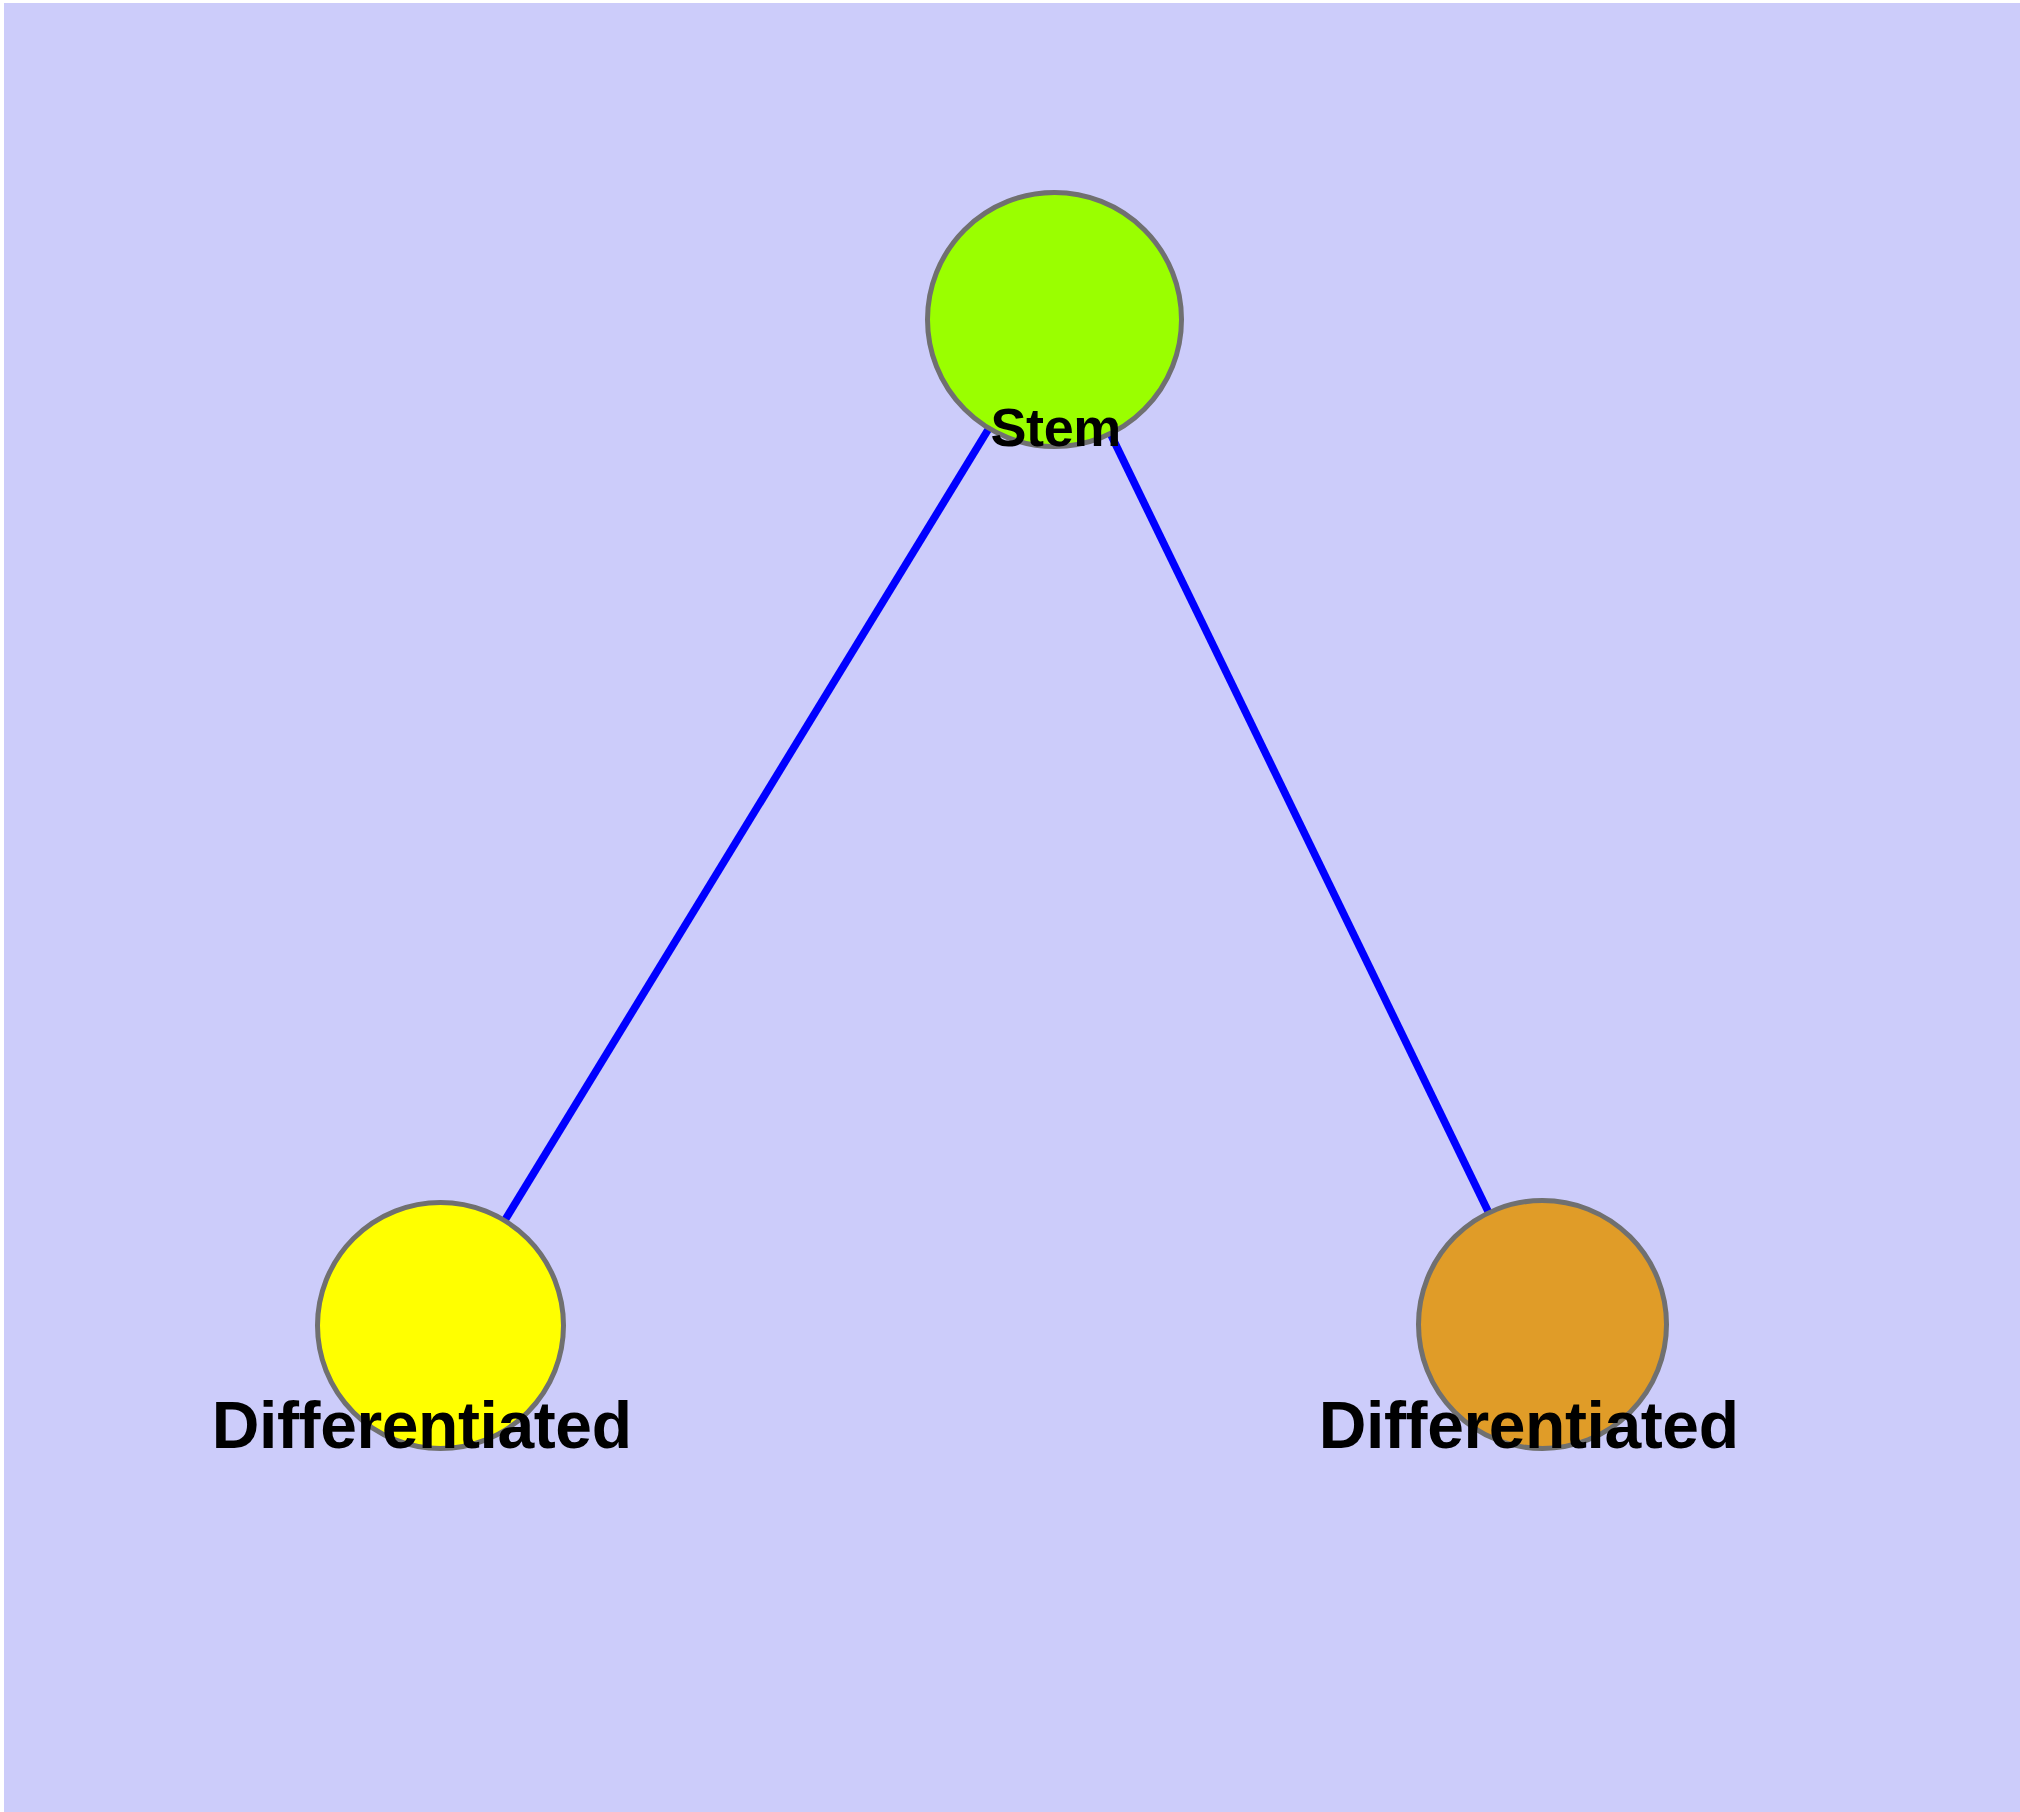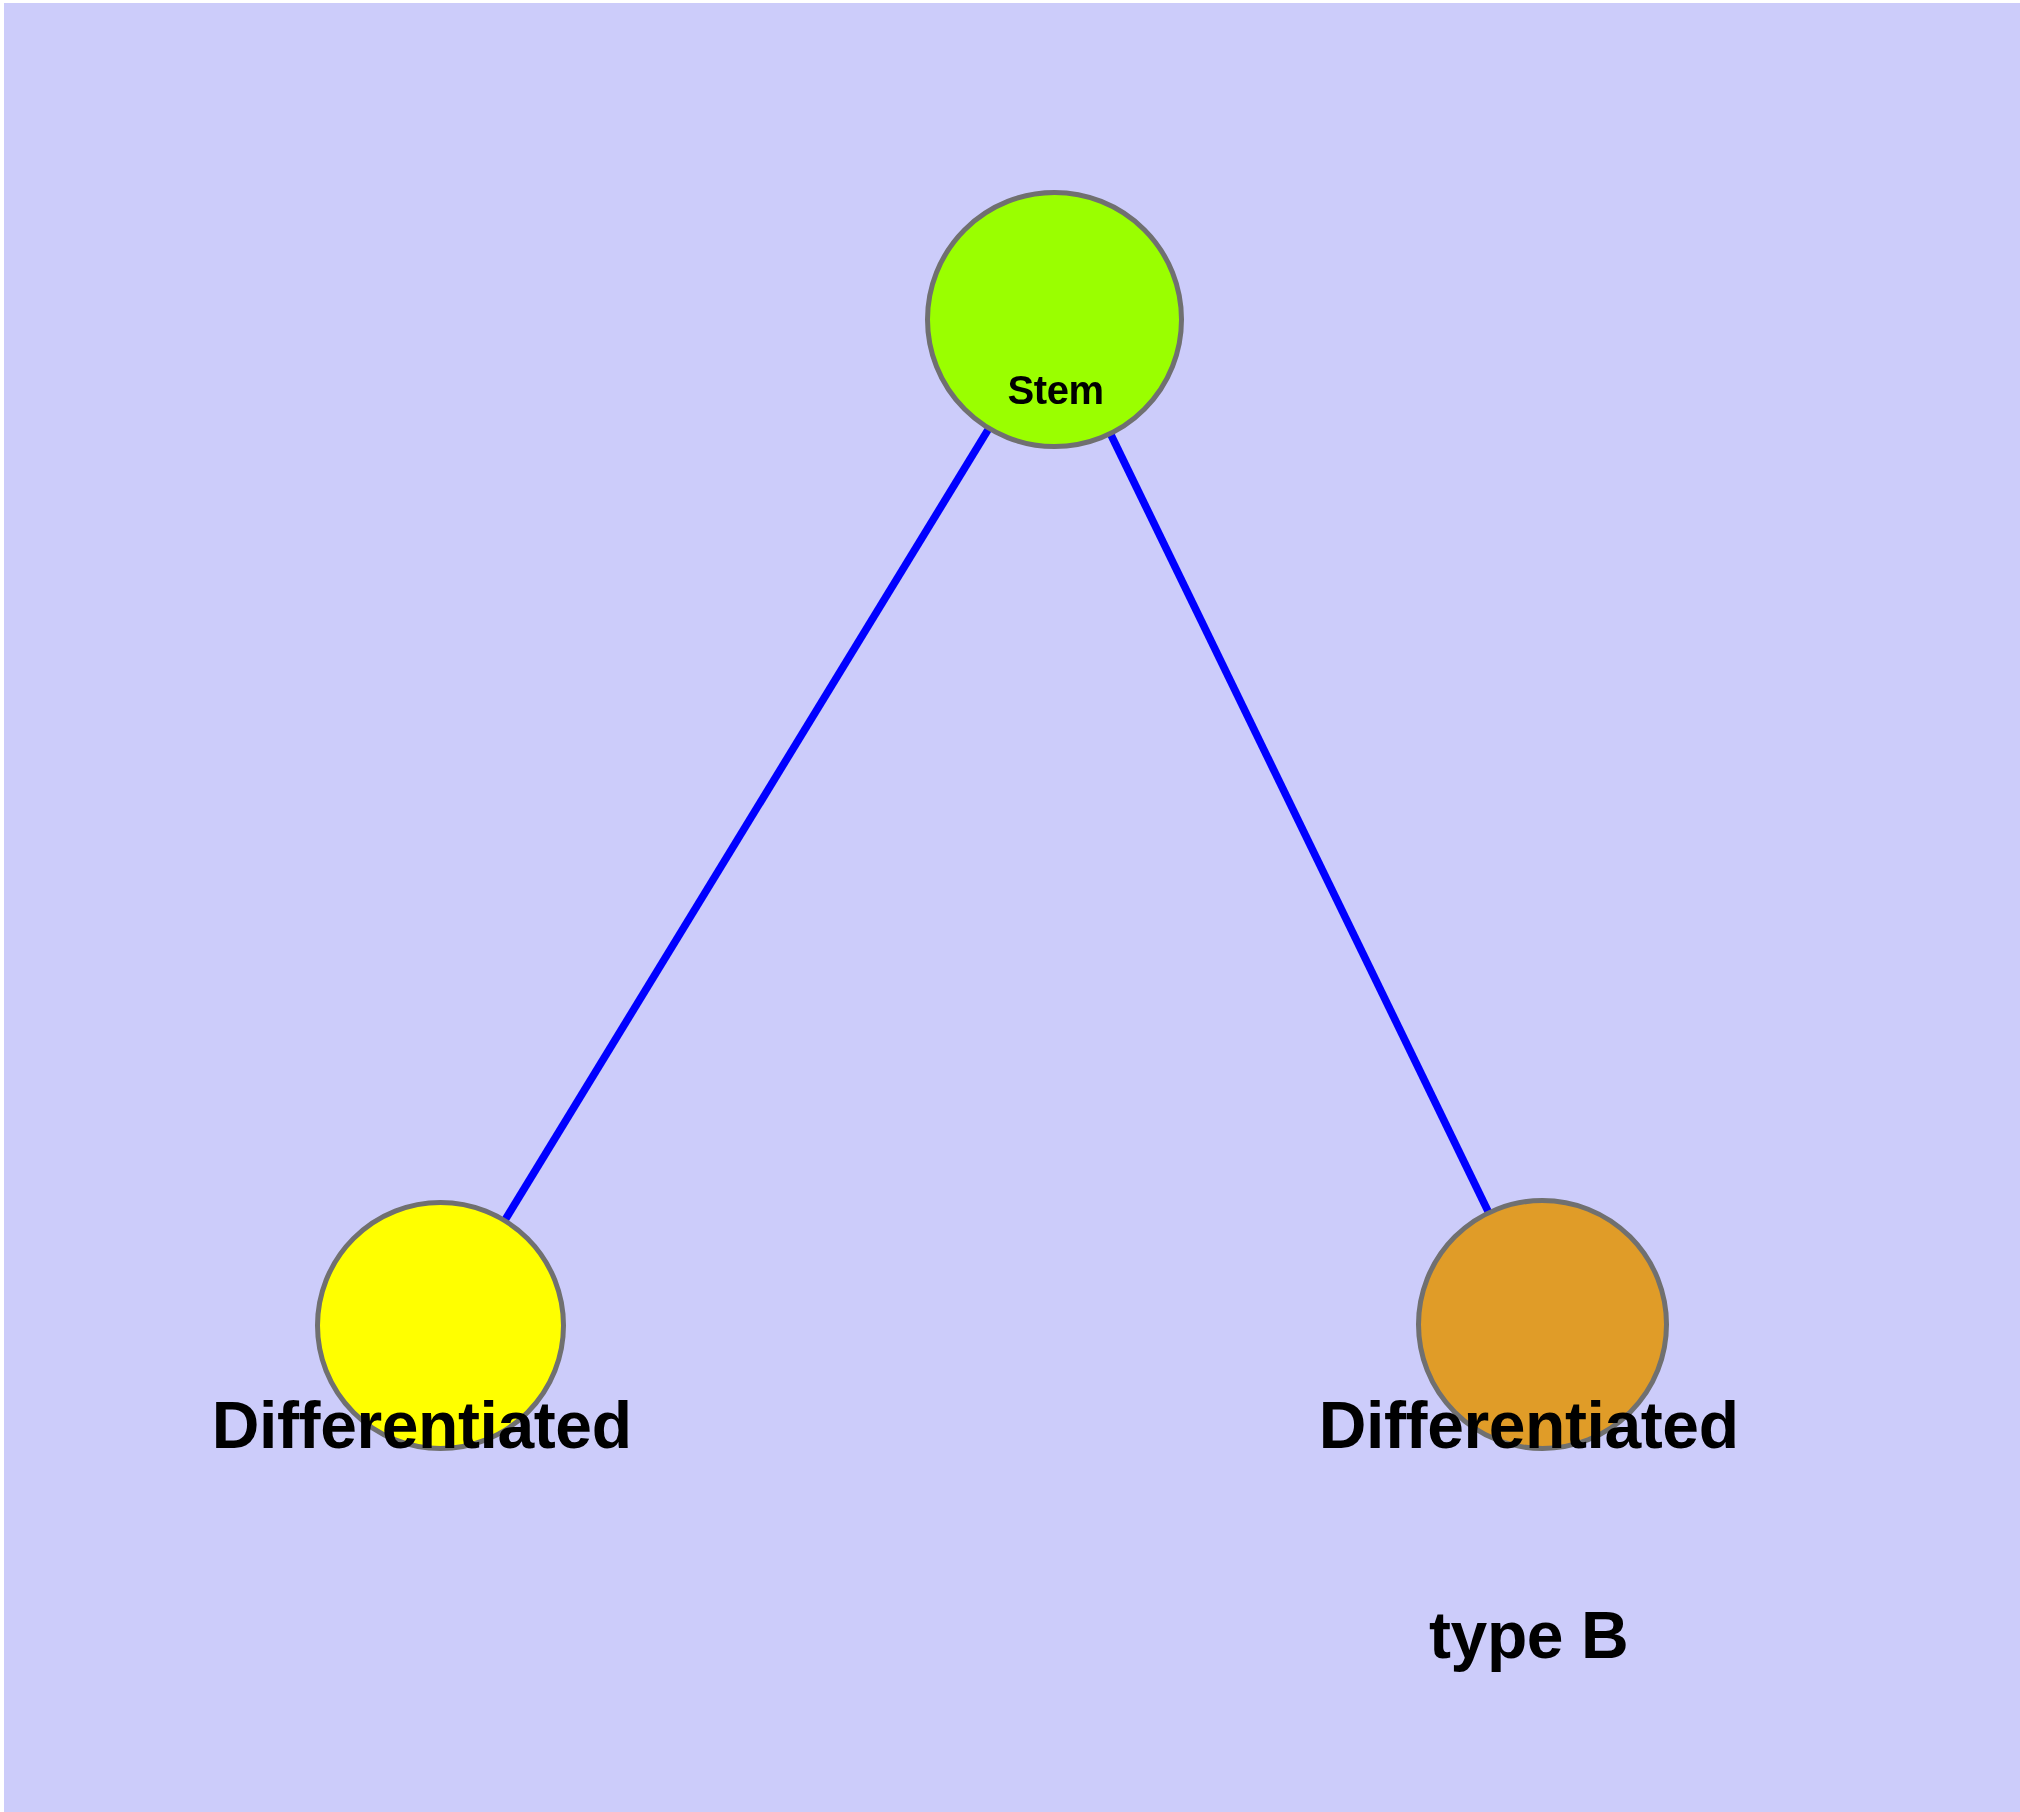--- a/index.html
+++ b/index.html
@@ -78,21 +78,21 @@
     left: 921px;
     top: 187px;
     width: 259px;
     height: 259px;
     background: #9aff00;
   }
   #label-stem {
     left: 797px;
     top: 281px;
     width: 509px;
-    font-size: 40px;
+    font-size: 54px;
   }
 
   
   #node-diff-a {
     left: 311px;
     top: 1197px;
     width: 251px;
     height: 251px;
     background: #ffff00;
   }
@@ -141,19 +141,18 @@
       <div class="node-label" id="label-stem" style="color: rgb(0, 0, 0);">
         <div>Stem</div>
       </div>
 
       <div class="node-label" id="label-diff-a" style="color: rgb(0, 0, 0);">
         <div>Differentiated</div>
       </div>
 
       <div class="node-label" id="label-diff-b" style="color: rgb(0, 0, 0);">
         <div>Differentiated</div>
-        <div>type B</div>
       </div>
 
     </div>
   </div>
 </div>
 
 
 </body></html>

